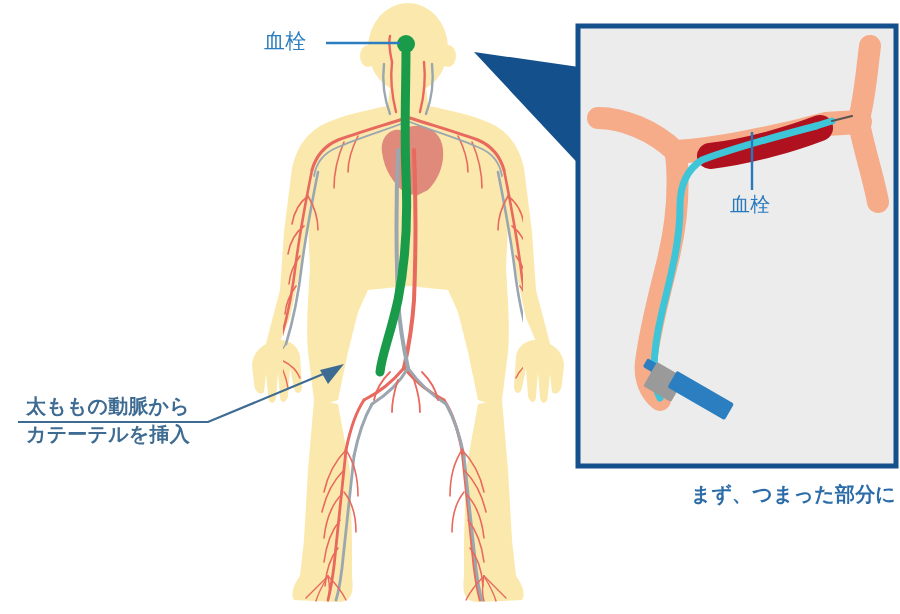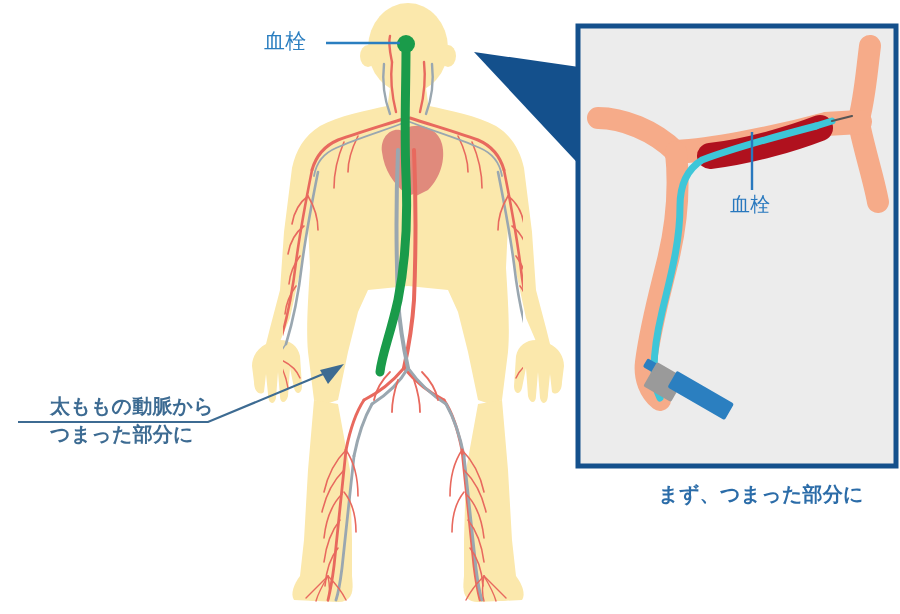--- a/index.html
+++ b/index.html
@@ -48,27 +48,26 @@
     color: #2878be;
     font-weight: 500;
   }
   .label-insert {
     left: 18px;
     top: 392px;
     font-size: 20px;
     color: #3d6b92;
     font-weight: 600;
     line-height: 1.42;
-    margin-left: 24px;
   }
   .caption-panel {
     left: 618px;
     top: 480px;
     width: 270px;
-    text-align: center;
+    text-align: right;
     font-size: 20px;
     color: #2b6ca8;
     font-weight: 600;
     line-height: 1.42;
   }
 </style>
 </head>
 <body>
 
 <div id="stage">
@@ -410,19 +409,19 @@
           <rect x="660" y="386" width="66" height="19" rx="2" fill="#2b7fc0" transform="rotate(30 693 395)"></rect>
         </g>
 
         <line x1="744" y1="132" x2="744" y2="190" stroke="#2878be" stroke-width="2.4"></line>
       </g>
     </g>
   </svg>
 
   <div class="txt label-thrombus-body">血栓</div>
 
-  <div class="txt label-insert"><span>太ももの動脈から</span><br><span>つまった部分に</span></div>
+  <div class="txt label-insert"><span>太ももの動脈から</span><br><span>カテーテルを挿入</span></div>
 
   <div class="txt label-thrombus-panel">血栓</div>
 
   <div class="txt caption-panel"><span>まず、つまった部分に</span><br></div>
 
 </div>
 
 </body></html>

